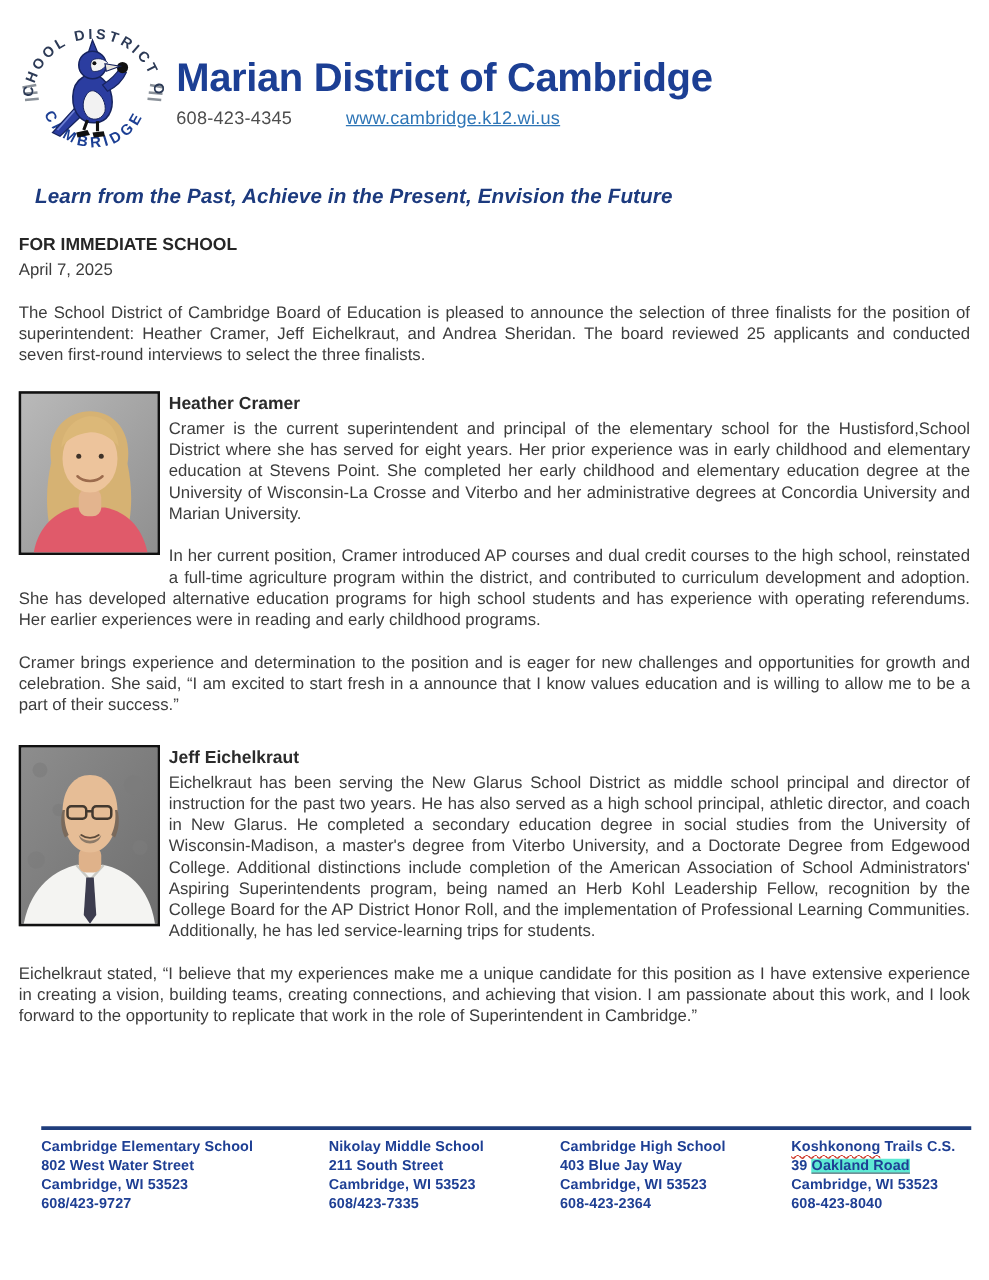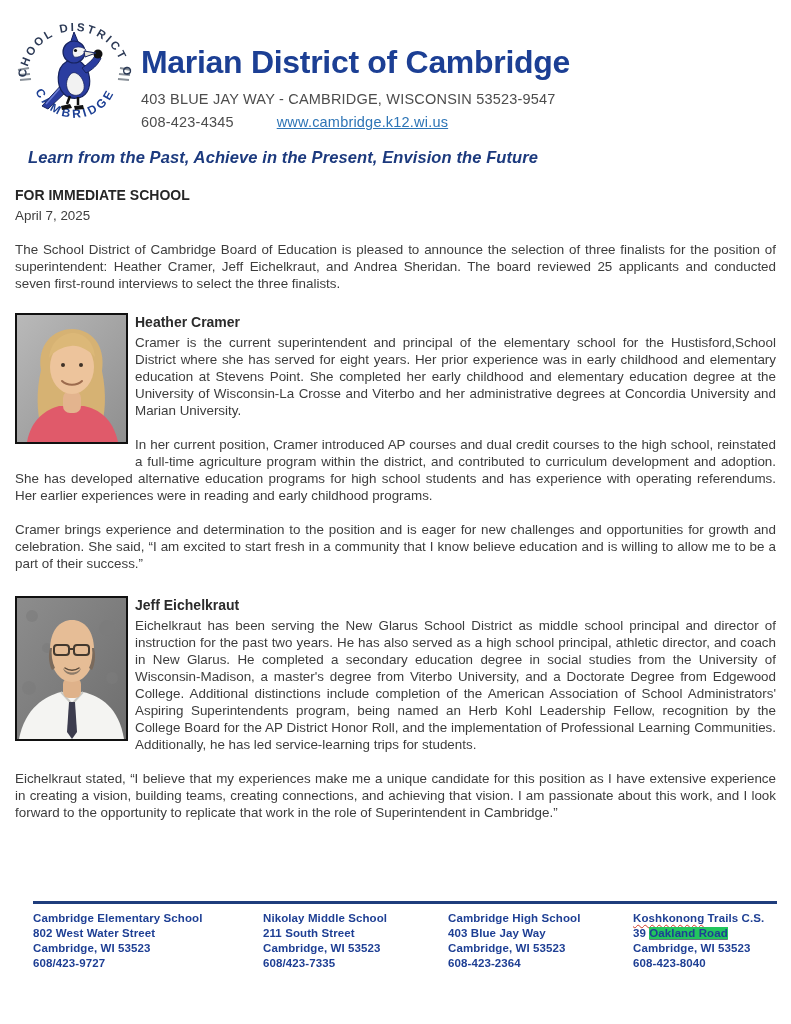--- a/index.html
+++ b/index.html
@@ -56,21 +56,21 @@
     border-top: 3px solid #1f3d7c; padding-top: 7px;
     display: grid; grid-template-columns: 230px 185px 185px 1fr;
     color: #1e3f94; font-weight: 700; font-size: 11.5px; line-height: 15px;
     letter-spacing: 0.1px;
   }
   .squiggle {
     text-decoration: underline wavy #d03a2a 1px;
     text-underline-offset: 2px;
   }
   .shaded {
-    background: #22c55e;
+    background: #5eead4;
     text-decoration: underline solid #6b7280 1px;
     text-underline-offset: 2px;
   }
 </style>
 </head>
 <body>
 
 <div class="page">
 
   <svg class="logo" viewBox="0 0 126 128" aria-hidden="true">
@@ -119,21 +119,20 @@
       <path d="M 72,41 L 84,43 L 73,47 Z" fill="#e8e4da" stroke="#16235e" stroke-width="1"></path>
 
       <path d="M 58,86 L 55,94 M 66,87 L 66,95" stroke="#111111" stroke-width="2.5" fill="none"></path>
       <path d="M 49,96 L 58,94 L 60,98 L 50,100 Z" fill="#111111"></path>
       <path d="M 62,96 L 71,95 L 72,99 L 63,100 Z" fill="#111111"></path>
     </g>
   </svg>
 
   <div class="hdr-text">
     <div class="hdr-title">Marian District of Cambridge</div>
-    <div class="hdr-addr">403 BLUE JAY WAY - CAMBRIDGE, WISCONSIN 53523-9547</div>
     <div class="hdr-row">
       <span class="hdr-phone">608-423-4345</span><a class="weblink">www.cambridge.k12.wi.us</a>
     </div>
   </div>
 
   <div class="tagline">Learn from the Past, Achieve in the Present, Envision the Future</div>
 
   <div class="body-wrap">
 
     <div class="release-label">FOR IMMEDIATE SCHOOL</div>
@@ -165,21 +164,21 @@
           <circle cx="46" cy="50" r="2" fill="#3e3228"></circle>
           <circle cx="64" cy="50" r="2" fill="#3e3228"></circle>
           <path d="M 45,66 C 50,71 60,71 65,66" stroke="#9c6b4d" stroke-width="2" fill="none" stroke-linecap="round"></path>
         </svg>
       </span>
       <div class="finalist-name">Heather Cramer</div>
       <p class="bio">Cramer is the current superintendent and principal of the elementary school for the Hustisford,School District where she has served for eight years. Her prior experience was in early childhood and elementary education at Stevens Point. She completed her early childhood and elementary education degree at the University of Wisconsin-La Crosse and Viterbo and her administrative degrees at Concordia University and Marian University.</p>
       <p class="bio">In her current position, Cramer introduced AP courses and dual credit courses to the high school, reinstated a full-time agriculture program within the district, and contributed to curriculum development and adoption. She has developed alternative education programs for high school students and has experience with operating referendums. Her earlier experiences were in reading and early childhood programs.</p>
     </div>
 
-    <p class="para">Cramer brings experience and determination to the position and is eager for new challenges and opportunities for growth and celebration. She said, “I am excited to start fresh in a community that I know believe education and is willing to allow me to be a part of their success.”</p>
+    <p class="para">Cramer brings experience and determination to the position and is eager for new challenges and opportunities for growth and celebration. She said, “I am excited to start fresh in a announce that I know values education and is willing to allow me to be a part of their success.”</p>
 
     <div class="section" style="margin-top:24px;">
       <span class="photo-frame" style="margin-bottom:10px;">
         <svg width="109" height="141" viewBox="0 0 109 141">
           <defs>
             <linearGradient id="bgJ" x1="0" y1="0" x2="1" y2="1">
               <stop offset="0" stop-color="#8d8d8d"></stop>
                 <stop offset="1" stop-color="#6e6e6e"></stop>
             </linearGradient>
           </defs>

